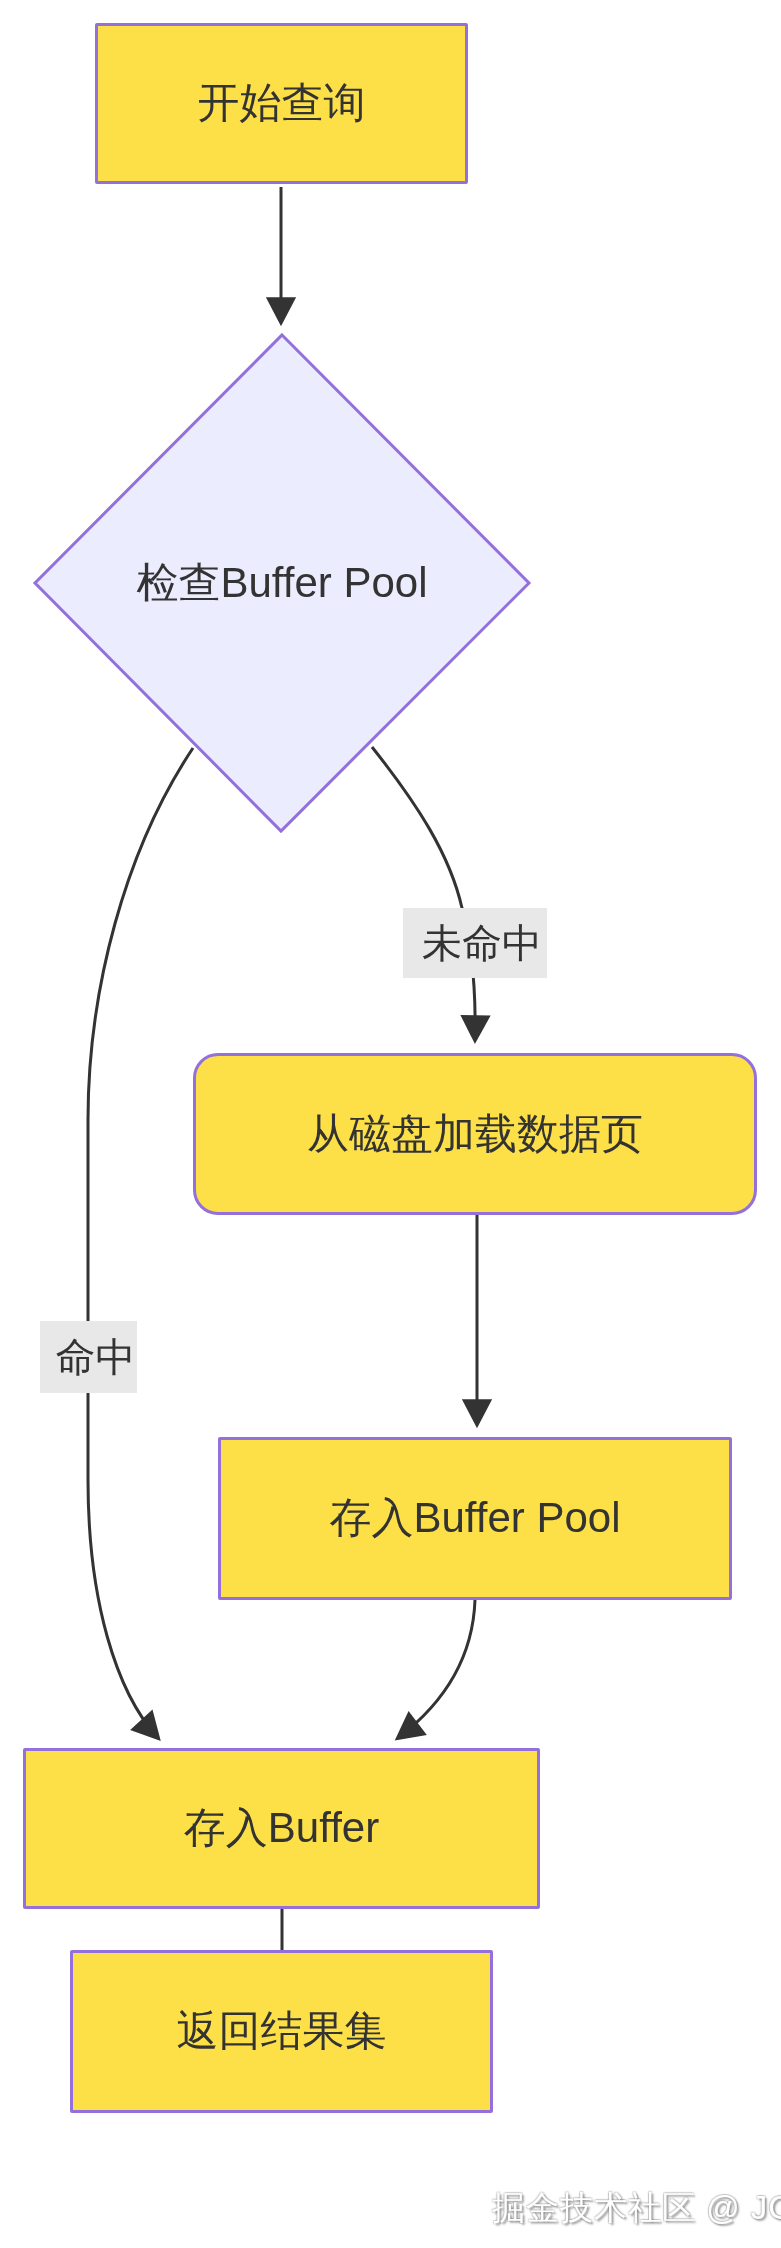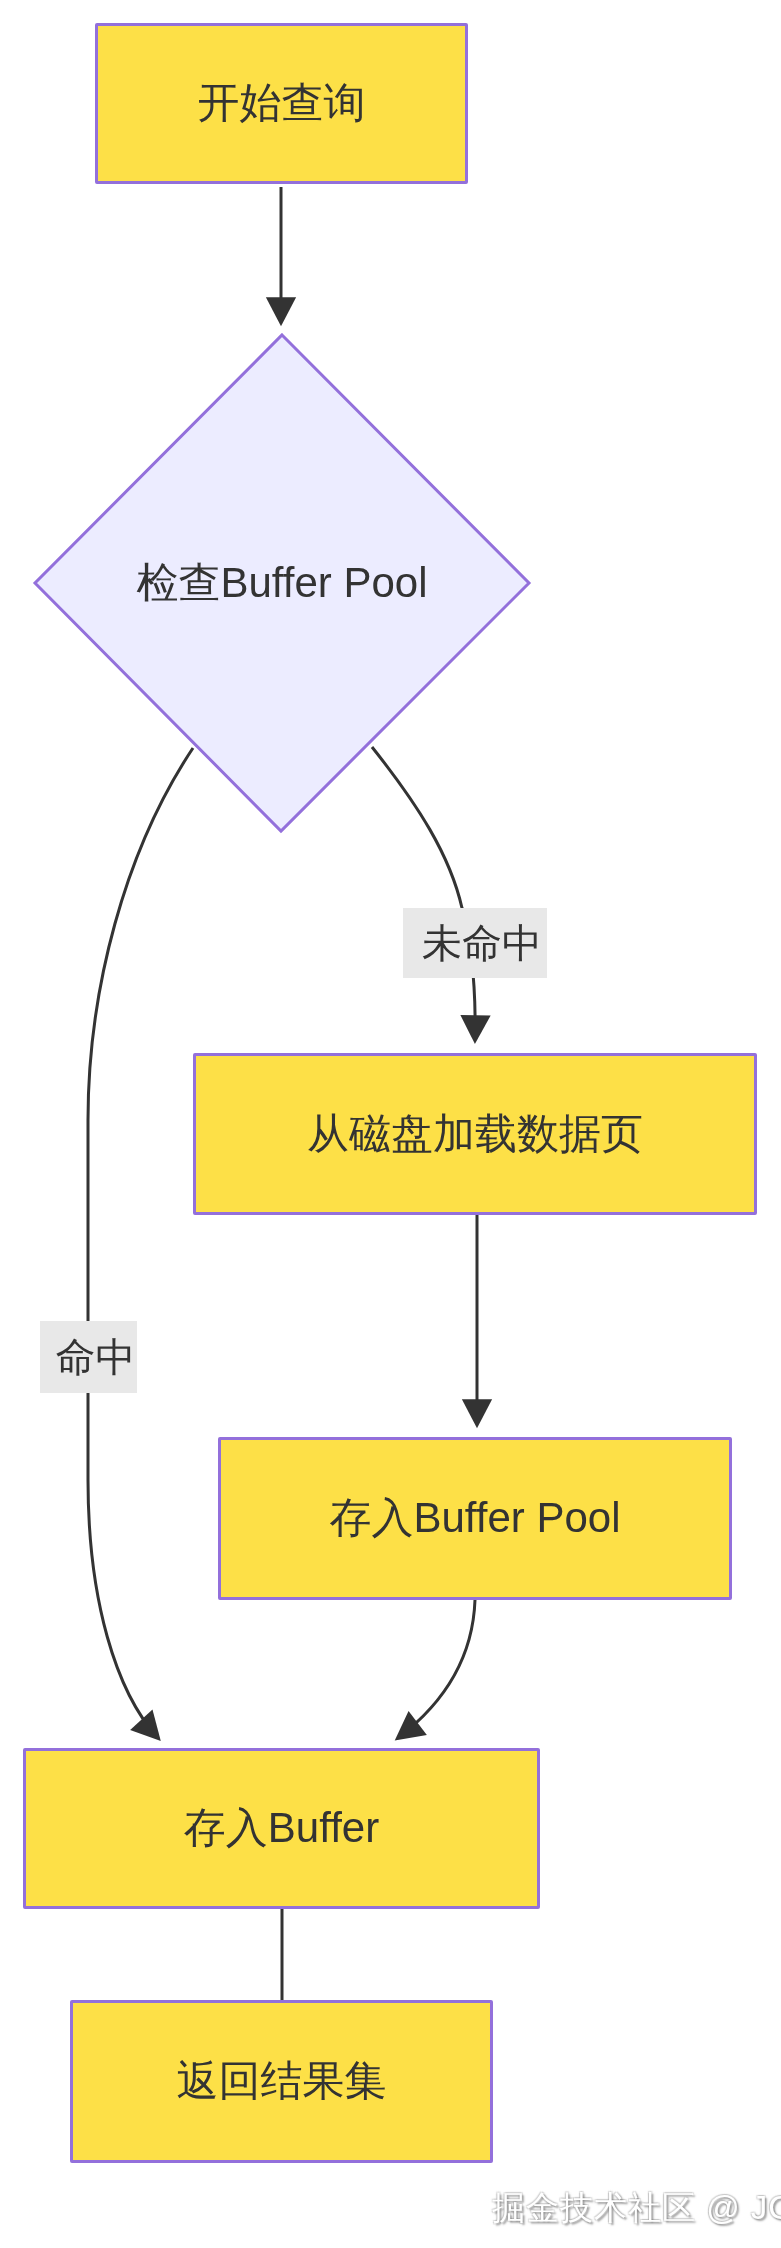--- a/index.html
+++ b/index.html
@@ -73,24 +73,24 @@
     height: 70px;
   }
   #edge-label-hit {
     left: 40px;
     top: 1291px;
     width: 97px;
     height: 72px;
     margin-top: 30px;
   }
   #node-start  { left: 95px;  top: 23px;   width: 373px; height: 161px; }
-  #node-load   { left: 193px; top: 1053px; width: 564px; height: 162px; }
+  #node-load   { left: 193px; top: 1053px; width: 564px; height: 162px; border-radius: 25px; }
   #node-store  { left: 218px; top: 1437px; width: 514px; height: 163px; text-align: center; }
   #node-memory { left: 23px;  top: 1748px; width: 517px; height: 161px; }
-  #node-result { left: 70px;  top: 2000px; width: 423px; height: 163px; }
+  #node-result { left: 70px;  top: 1950px; width: 423px; height: 163px; }
   #watermark {
     position: absolute;
     left: 492px;
     top: 2186px;
     font-size: 33px;
     letter-spacing: 1px;
     color: #ffffff;
     text-shadow: 2px 2px 2px rgba(90,90,90,0.55),
                  -1px -1px 1px rgba(120,120,120,0.25),
                  1px -1px 1px rgba(120,120,120,0.25),

